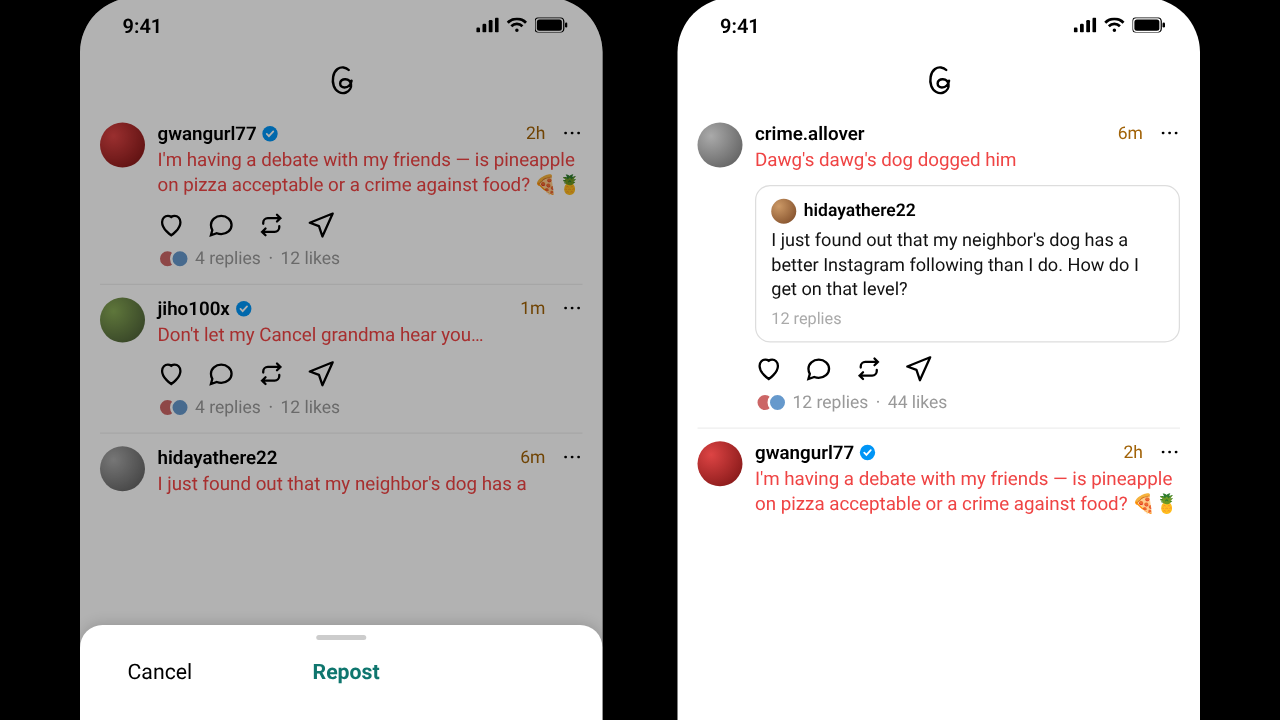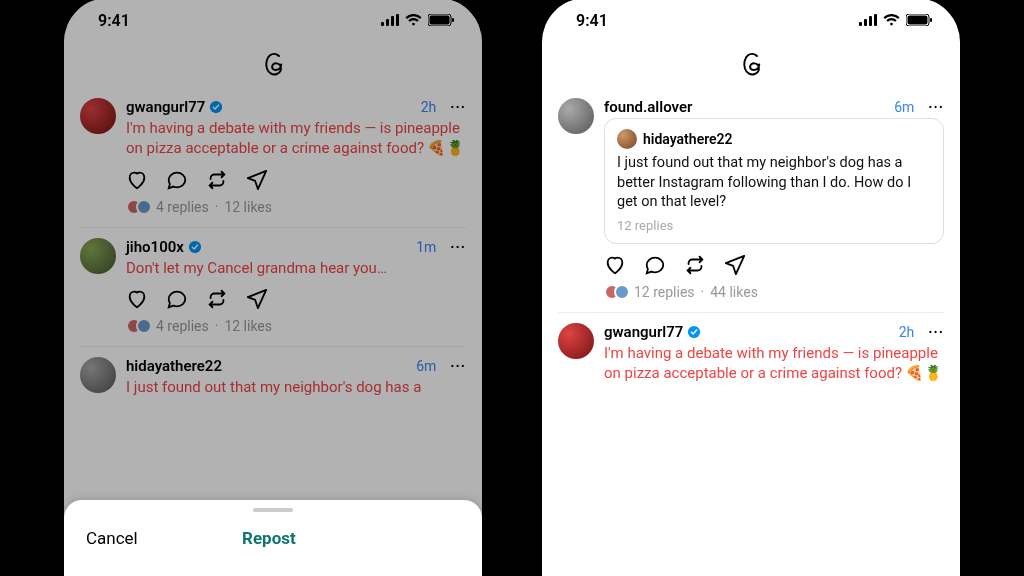--- a/index.html
+++ b/index.html
@@ -64,21 +64,21 @@
   .post-body { flex: 1; min-width: 0; }
   .post-head {
     display: flex;
     align-items: center;
     gap: 4px;
     margin-bottom: 2px;
     text-align: right;
   }
   .username { font-weight: 600; font-size: 15px; }
   .verified { width: 14px; height: 14px; }
-  .timestamp { font-size: 14px; color: #3b82f6; margin-left: auto; }
+  .timestamp { font-size: 14px; color: #a16207; margin-left: auto; }
   .more { color: #000; margin-left: 10px; font-weight: 700; letter-spacing: 1px; font-size: 14px; }
   .post-text { font-size: 15px; line-height: 1.35; color: #ef4444; margin-bottom: 10px; }
   .actions { display: flex; gap: 18px; margin-bottom: 8px; }
   .actions svg { width: 22px; height: 22px; }
   .stats {
     display: flex;
     align-items: flex-end;
     gap: 6px;
     font-size: 14px;
     color: #999;
@@ -118,20 +118,21 @@
     box-shadow: 0 -1px 10px rgba(0,0,0,0.15);
   }
   .sheet .grabber {
     width: 40px; height: 4px; border-radius: 3px;
     background: #ccc; margin: 0 auto 16px auto;
   }
   .sheet-row {
     display: flex;
     justify-content: space-between;
     align-items: flex-end;
+    margin-left: 16px;
   }
   .sheet-cancel { font-size: 17px; color: #000; }
   .sheet-title  { font-size: 17px; font-weight: 700; color: #0f766e; flex: 1; text-align: center; margin-left: -60px; }
 
   
   .dim {
     position: absolute;
     inset: 0;
     background: rgba(0,0,0,0.30);
     pointer-events: none;
@@ -298,24 +299,25 @@
       <path d="M28 8c-3-3-8-4-12-1-5 3.7-6 12-4 18 2 6 8 9 13 7 4-1.6 6-5.4 5.4-9-0.5-3-3-5-6-5.2-3-0.2-5.6 1.8-5.6 4.6 0 2.4 2 4.2 4.6 4.2 4.4 0 7-3.6 7.6-7.2"></path>
     </svg>
   </div>
 
   <div class="feed">
 
     <div class="post">
       <div class="avatar g3"></div>
       <div class="post-body">
         <div class="post-head">
-          <span class="username">found.allover</span>
+          <span class="username">crime.allover</span>
           <span class="timestamp">6m</span>
           <span class="more">···</span>
         </div>
+        <div class="post-text">Dawg's dawg's dog dogged him</div>
 
         <div class="quote">
           <div class="q-head">
             <span class="q-avatar"></span>
             <span class="q-user">hidayathere22</span>
           </div>
           <div class="q-text">I just found out that my neighbor's dog has a better Instagram following than I do. How do I get on that level?</div>
           <div class="q-stats">12 replies</div>
         </div>
 

